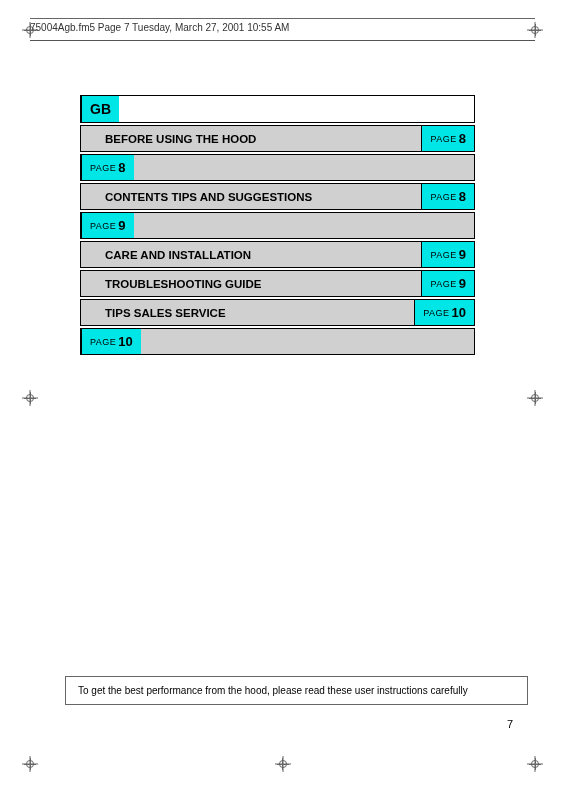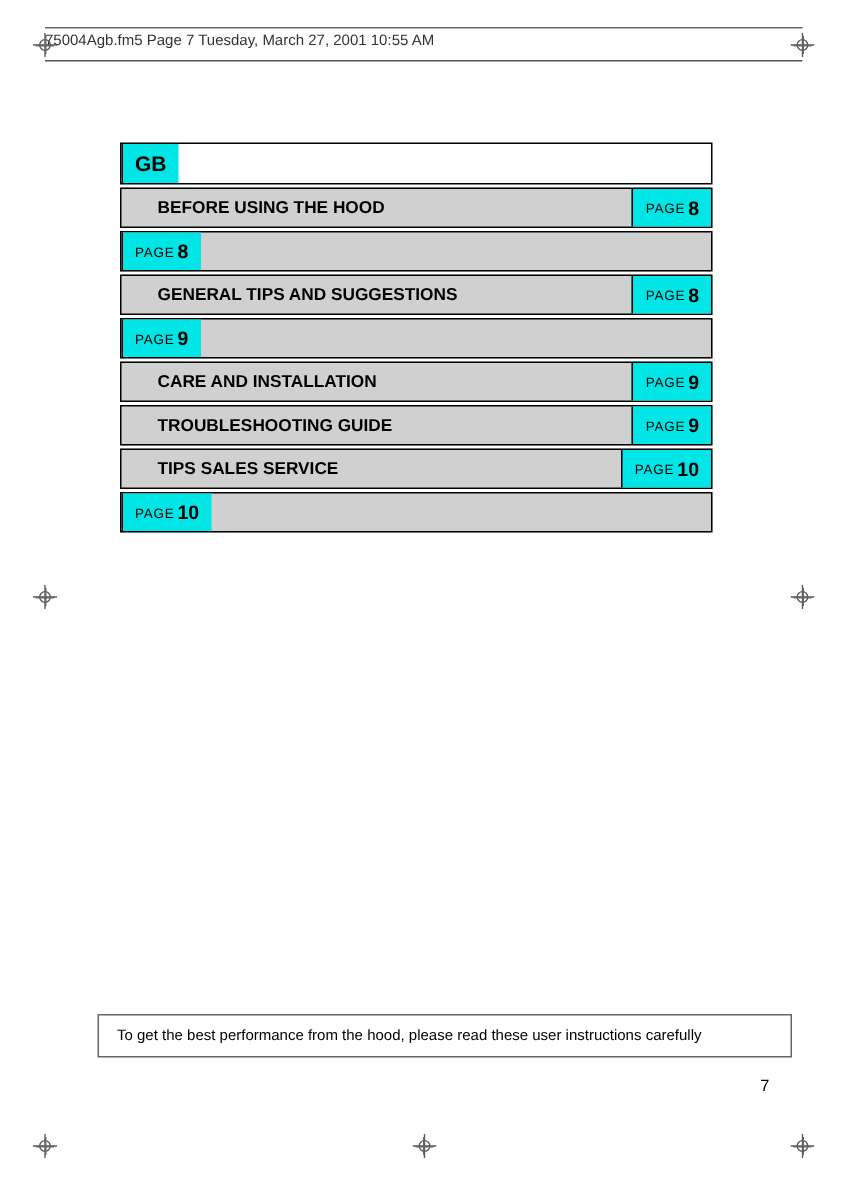--- a/index.html
+++ b/index.html
@@ -231,21 +231,21 @@
     </div>
 
     <div class="toc-row">
       <div class="toc-page">
         <span class="page-word">PAGE</span>
         <span class="page-num">8</span>
       </div>
     </div>
 
     <div class="toc-row">
-      <div class="toc-label">GENERAL TIPS AND SUGGESTIONS</div>
+      <div class="toc-label">CONTENTS TIPS AND SUGGESTIONS</div>
       <div class="toc-page">
         <span class="page-word">PAGE</span>
         <span class="page-num">8</span>
       </div>
     </div>
 
     <div class="toc-row">
       <div class="toc-page">
         <span class="page-word">PAGE</span>
         <span class="page-num">9</span>

